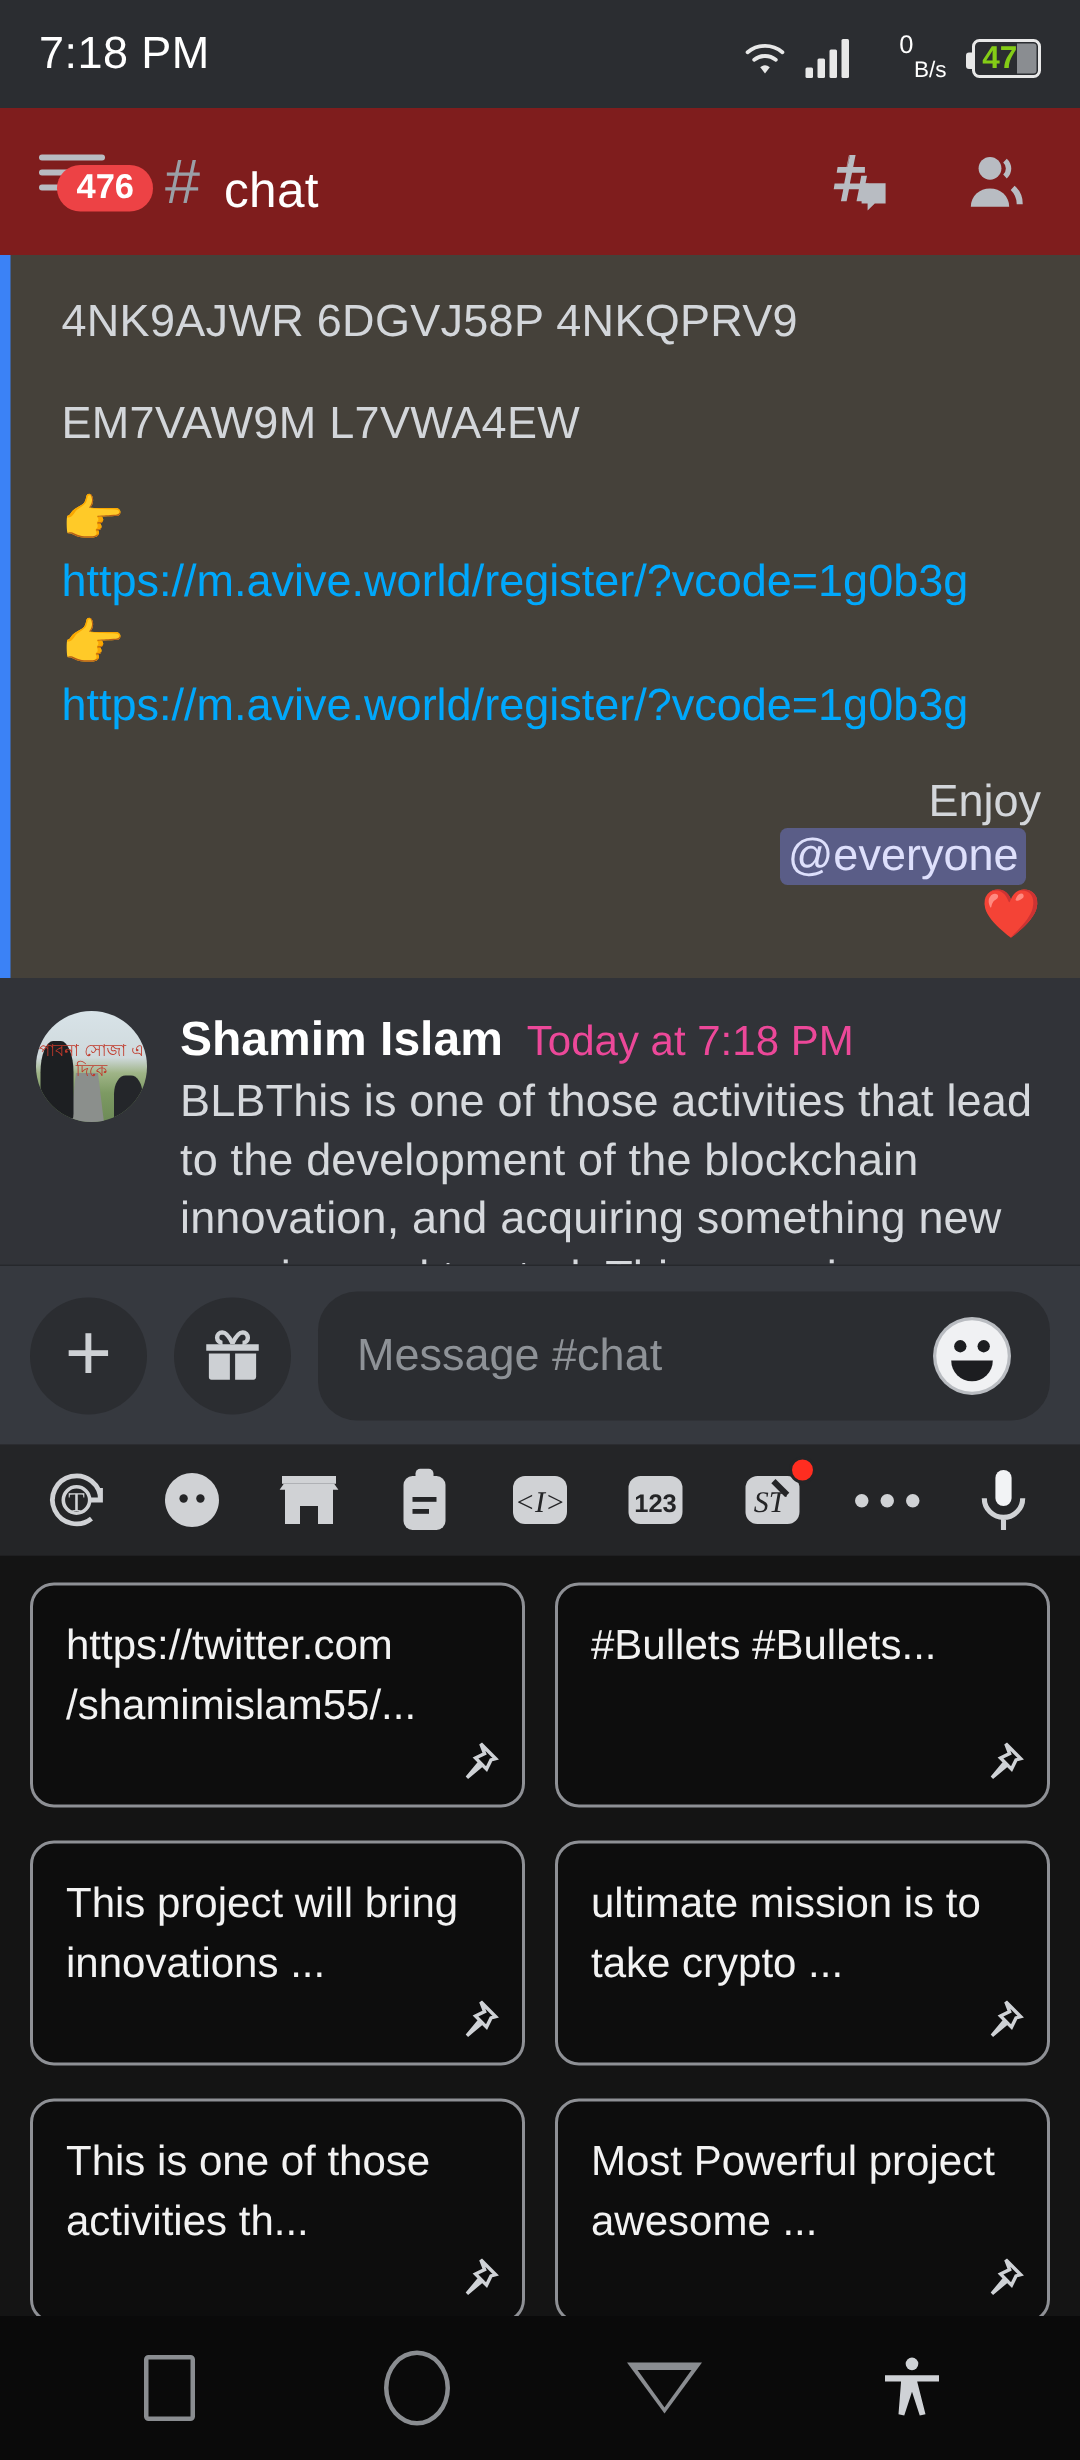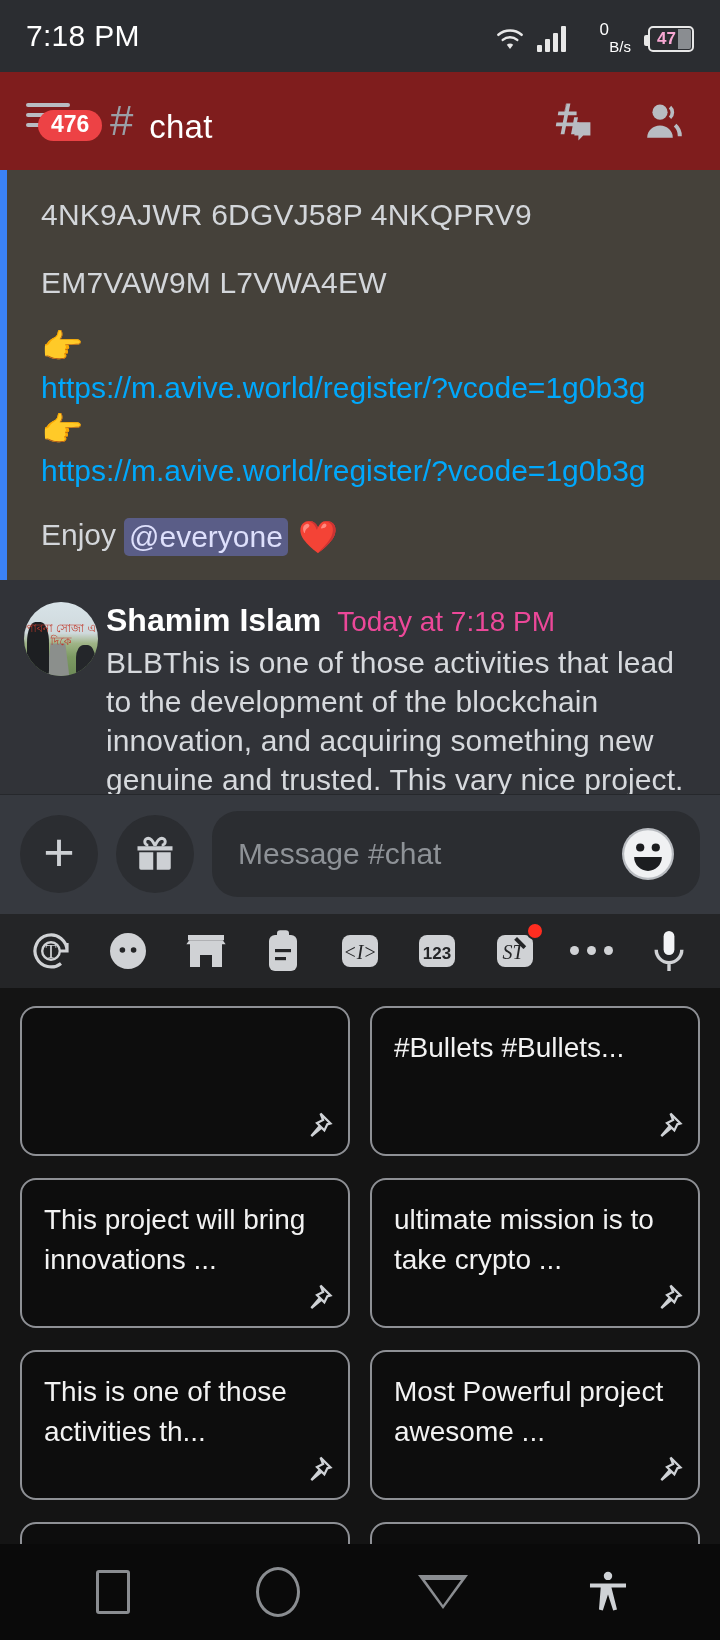--- a/index.html
+++ b/index.html
@@ -39,21 +39,21 @@
   .battery {
     position: relative; width: 46px; height: 26px;
     border: 2px solid #e8e8e8; border-radius: 5px;
     display: flex; align-items: center; justify-content: center;
     margin-left: 6px;
   }
   .battery::after{
     content:""; position:absolute; left:-6px; top:7px;
     width:4px; height:11px; background:#e8e8e8; border-radius:2px 0 0 2px;
   }
-  .battery .lvl { font-size: 17px; color: #f9a8d4; font-weight: 700; z-index:2; padding-right:9px;}
+  .battery .lvl { font-size: 21px; color: #84cc16; font-weight: 700; z-index:2; padding-right:9px;}
   .battery .fill{ position:absolute; right:1px; top:1px; bottom:1px; width:32%; background:#8a8d91; border-radius:0 2px 2px 0;}
 
   
   .chan-header {
     height: 98px; flex: 0 0 98px;
     background: #7f1d1d;
     display: flex; align-items: center;
     padding: 0 24px;
   }
   .hamburger { position: relative; width: 62px; height: 48px; flex:0 0 62px; }
@@ -79,31 +79,31 @@
   .msg-mention {
     background: #45413a;
     border-left: 7px solid #3b82f6;
     padding: 22px 26px 24px 34px;
     color:#dbdee1;
   }
   .msg-mention .line { font-size: 30px; line-height: 1.52; color:#d3d6da; letter-spacing:.2px;}
   .msg-mention .spacer { height: 22px; }
   .emoji-point { font-size: 34px; line-height: 1.15; display:block; }
   .link { color: #00a8fc; font-size: 30px; line-height:1.45; word-break: break-all; display:block;}
-  .enjoy-row { margin-top: 26px; font-size: 30px; color:#d3d6da; display:flex; align-items:flex-start; gap:0;}
+  .enjoy-row { margin-top: 26px; font-size: 30px; color:#d3d6da; display:flex; align-items:flex-end; gap:0;flex-direction:column;}
   .mention-chip {
     background:#5a5d87; color:#dee0fc; border-radius:5px;
     padding: 2px 5px; margin: 0 10px 0 8px;
   }
   .heart { font-size:32px; }
 
   .msg-normal {
     background:#313338;
     padding: 22px 26px 26px 24px;
-    display:flex; gap:8px;
+    display:flex; gap:22px;
   }
   .avatar {
     width: 74px; height: 74px; flex:0 0 74px; border-radius:50%;
     overflow:hidden; position:relative; background:#3a3d42;
   }
   .avatar .sky{position:absolute;inset:0;background:linear-gradient(#d8e3e8 0%,#cfd9dc 42%,#9fb487 56%,#7d9a63 74%,#6d8a57 100%);}
   .avatar .road{position:absolute;left:34%;top:48%;width:24%;height:52%;background:#8b8f8c;transform:perspective(40px) rotateX(28deg);}
   .avatar .p1{position:absolute;left:4%;top:26%;width:30%;height:74%;background:#1d1f22;border-radius:38% 38% 10% 10%;}
   .avatar .p2{position:absolute;right:4%;top:58%;width:26%;height:42%;background:#24262a;border-radius:40% 40% 8% 8%;}
   .avatar .bn{position:absolute;left:0;right:0;top:26%;text-align:center;color:#c0392b;font-size:11px;line-height:1.25;font-family:"DejaVu Sans",sans-serif;}
@@ -350,20 +350,21 @@
     <div class="kb-ico">
       <svg viewBox="0 0 24 24">
           <rect x="9.3" y="2" width="5.4" height="12" rx="2.7" fill="#f2f3f5"></rect>
           <path fill="none" stroke="#d0d2d5" stroke-width="1.7" d="M5.6 11.4a6.4 6.4 0 0012.8 0M12 17.8V22"></path>
         </svg>
     </div>
   </div>
 
   <div class="clipboard">
     <div class="clip-card">
+      <div class="clip-text">https://twitter.com /shamimislam55/...</div>
       <svg class="pin" viewBox="0 0 24 24">
           <path d="M14.5 2.5l7 7-2.2.6-2.1 4.3-3.2-3.2-6 7.2 7.2-6-3.2-3.2 4.3-2.1z"></path>
         </svg>
     </div>
     <div class="clip-card">
       <div class="clip-text">#Bullets #Bullets...</div>
       <svg class="pin" viewBox="0 0 24 24">
           <path d="M14.5 2.5l7 7-2.2.6-2.1 4.3-3.2-3.2-6 7.2 7.2-6-3.2-3.2 4.3-2.1z"></path>
         </svg>
     </div>

